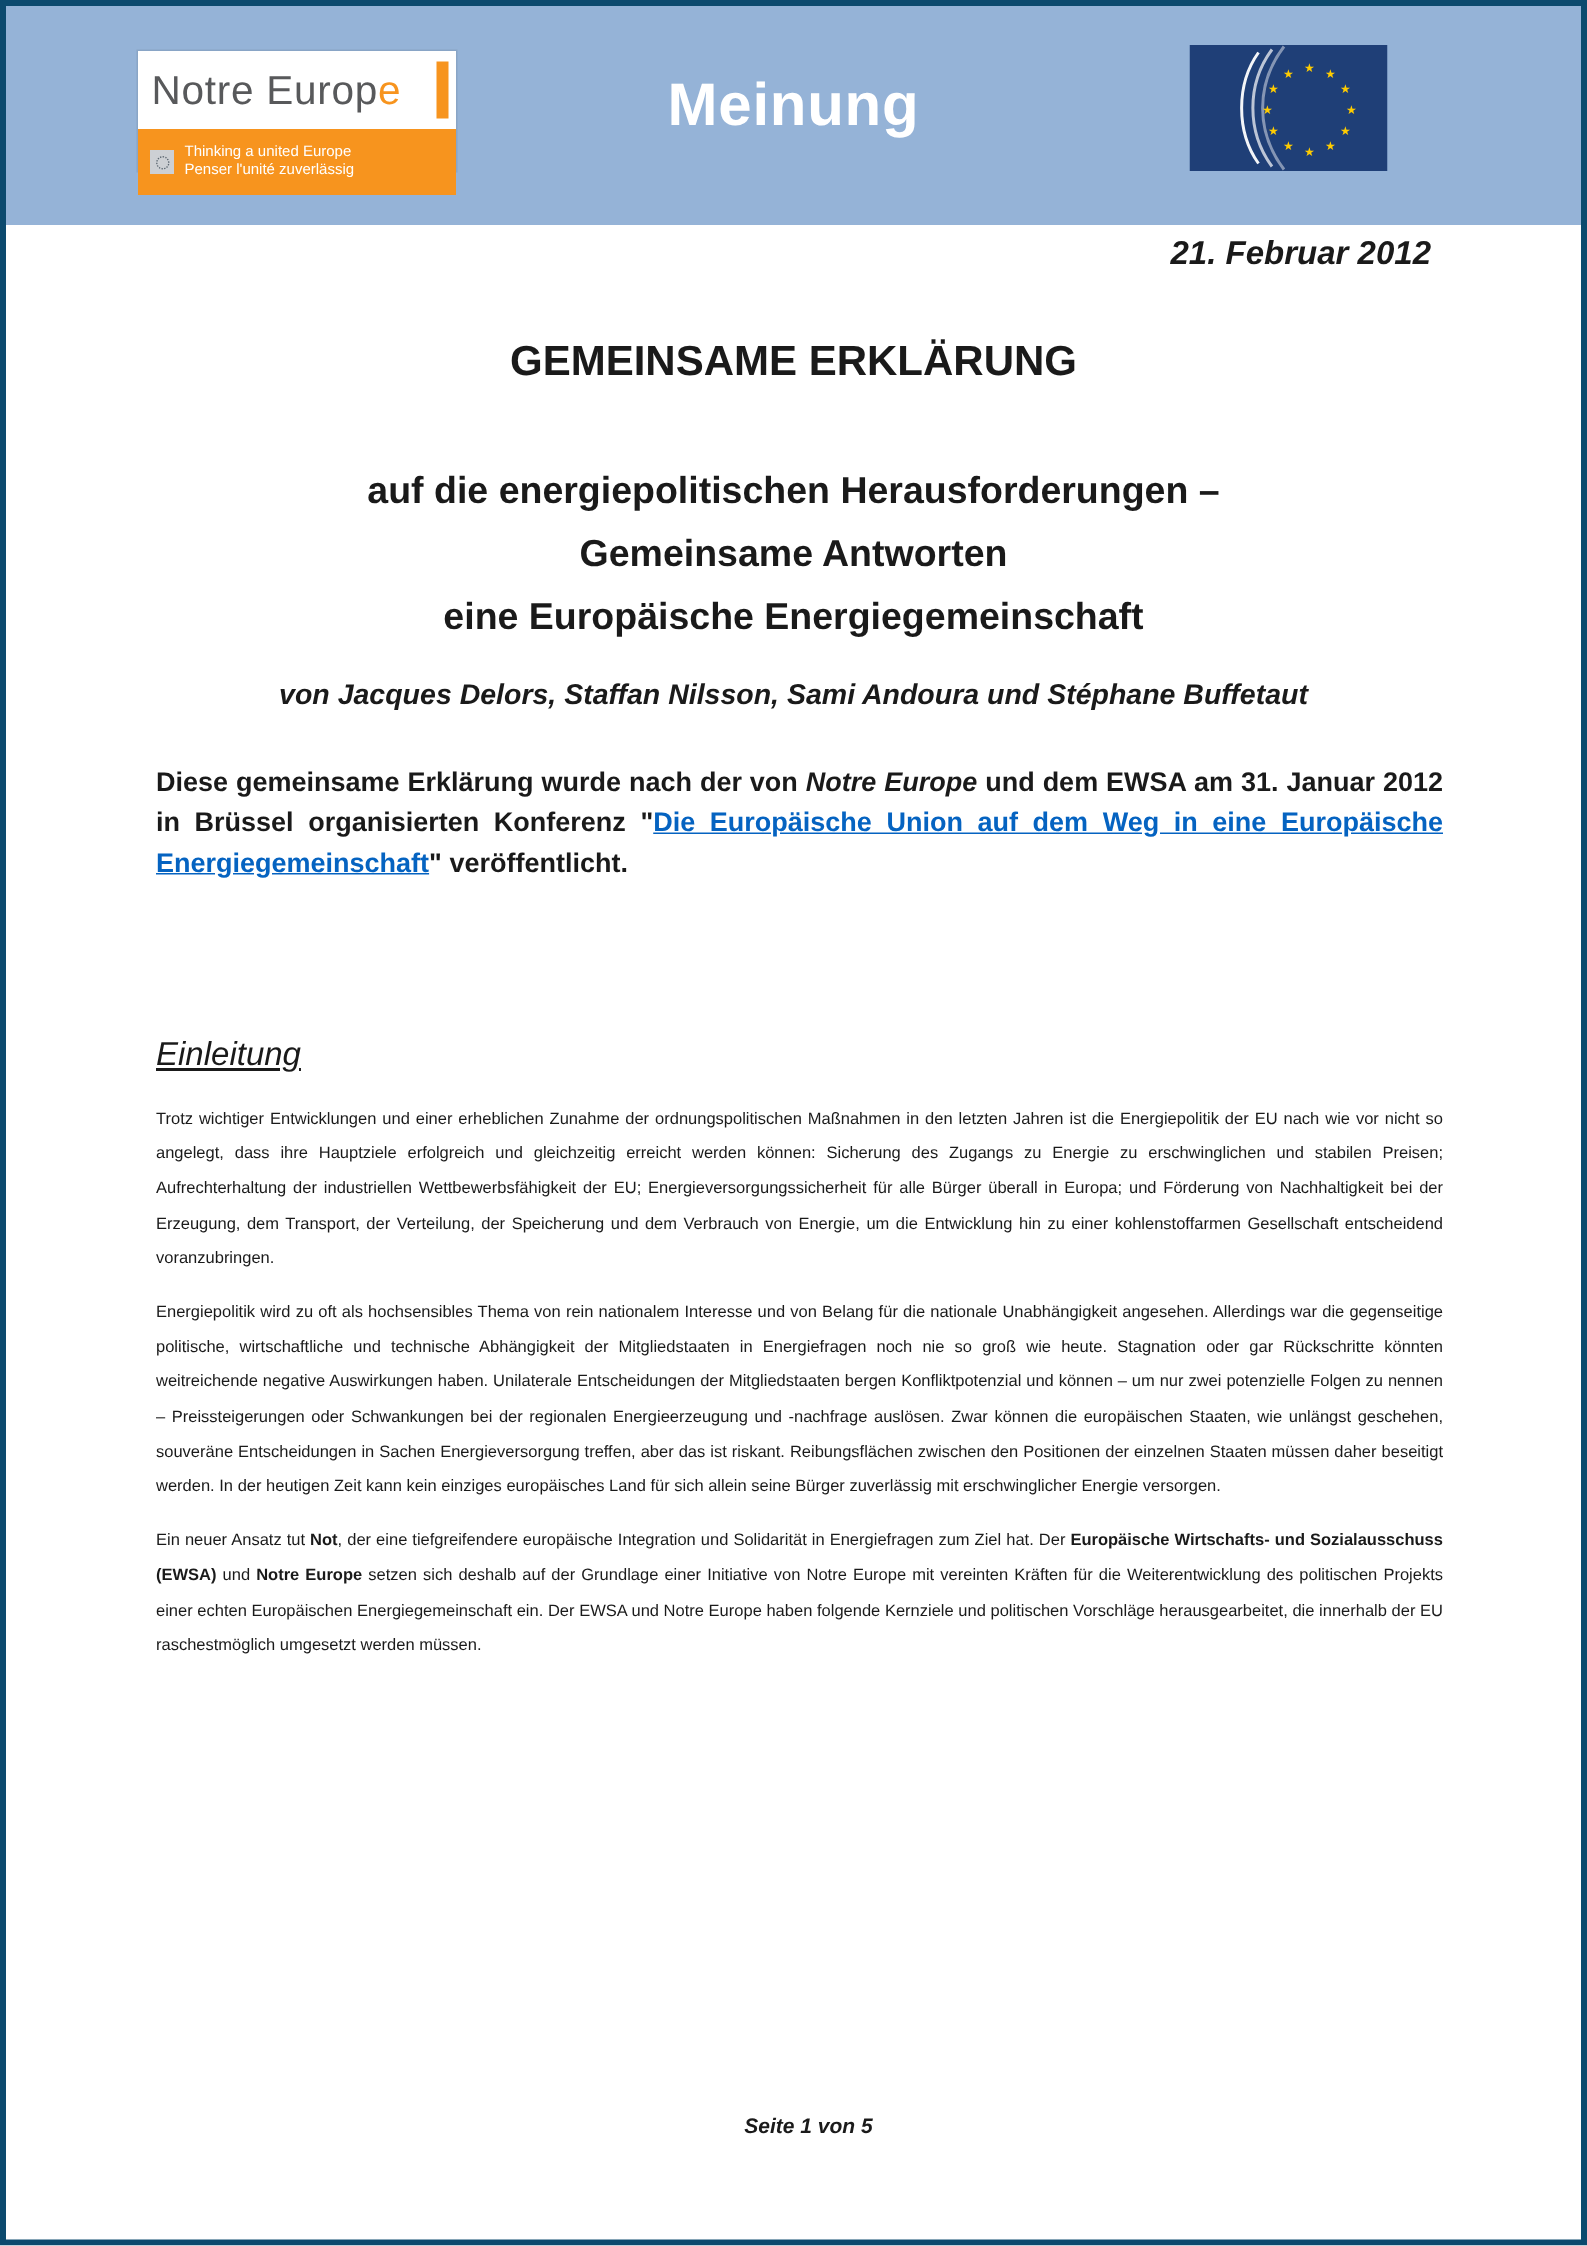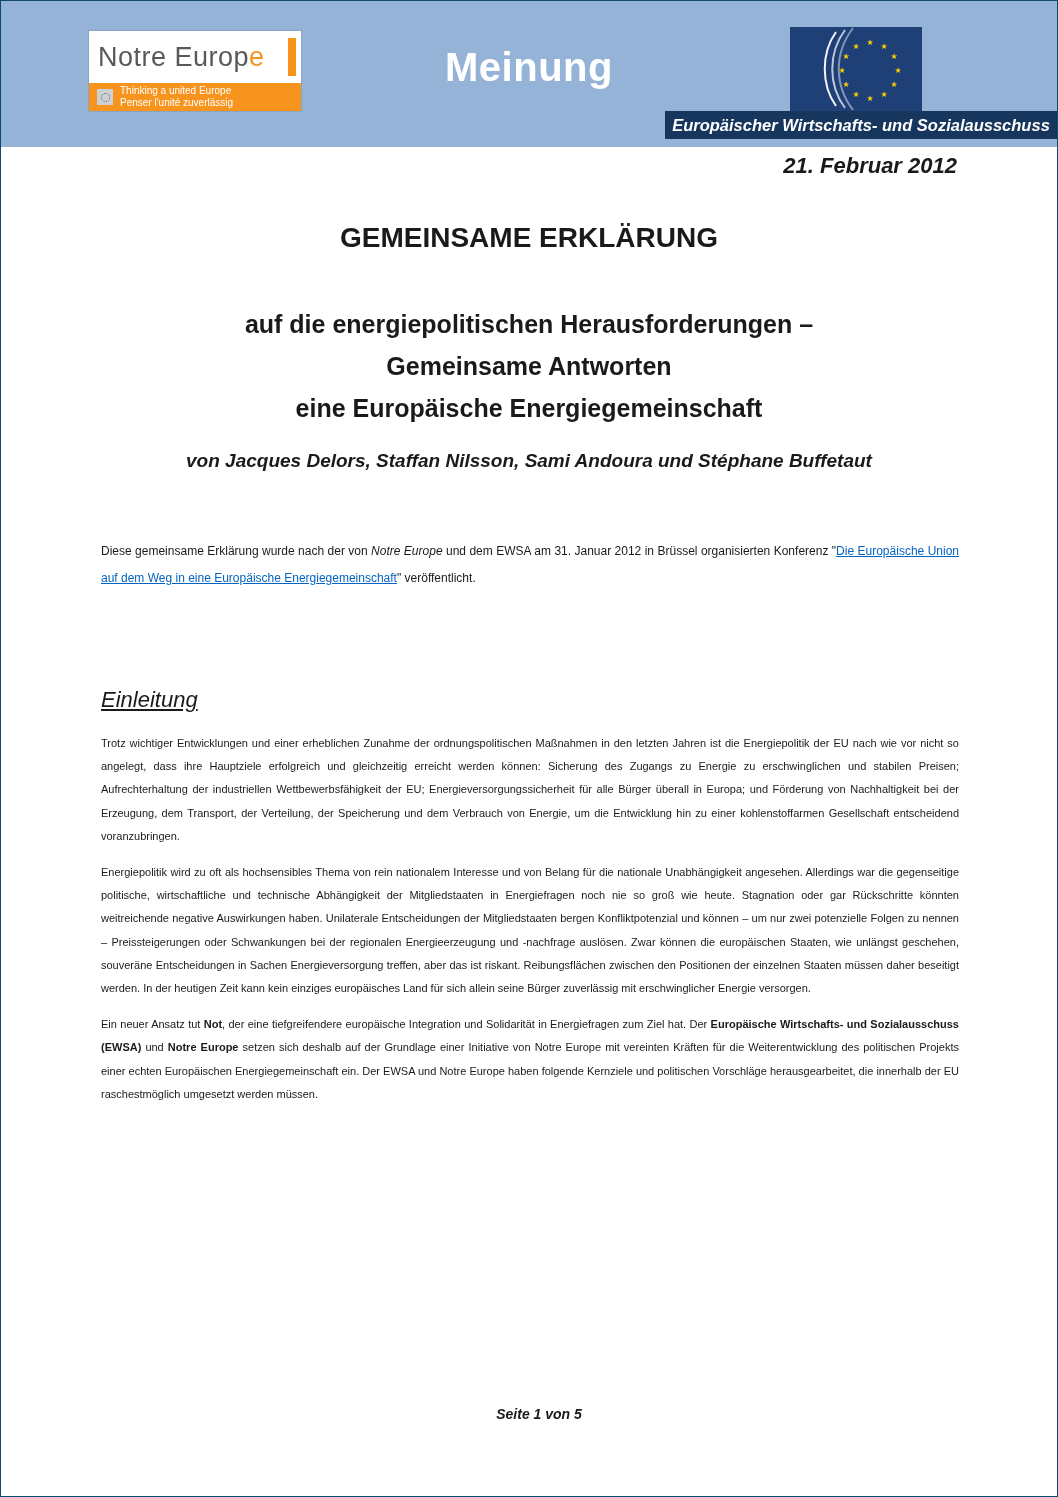--- a/index.html
+++ b/index.html
@@ -5,21 +5,21 @@
   * { box-sizing: border-box; }
   html, body { margin: 0; padding: 0; background: #ffffff; }
   .page {
     position: relative;
     width: 1058px;
     height: 1497px;
     background: #ffffff;
     font-family: "Liberation Sans", "DejaVu Sans", sans-serif;
     color: #1a1a1a;
     overflow: hidden;
-    border: 1px solid #0c4a6e;
+    border: 4px solid #0c4a6e;
   }
 
   
   .band {
     position: absolute; top: 0; left: 0; right: 0;
     height: 146px;
     background: #95B3D7;
   }
 
   
@@ -27,21 +27,21 @@
     position: absolute; left: 88px; top: 30px;
     width: 212px; height: 80px;
     background: #ffffff;
     box-shadow: 0 0 0 1px rgba(0,0,0,0.08);
   }
   .ne-top { position: relative; height: 52px; display: flex; align-items: center; padding-left: 9px; }
   .ne-name { font-size: 27px; color: #58595B; letter-spacing: 0.5px; white-space: nowrap; }
   .ne-accent { color: #F7941E; }
   .ne-bar { position: absolute; right: 5px; top: 7px; width: 8px; height: 38px; background: #F7941E; }
   .ne-strip {
-    height: 28px; background: #F7941E;
+    height: 44px; background: #F7941E;
     display: flex; align-items: center; gap: 7px; padding: 0 8px;
   }
   .ne-emblem { width: 16px; height: 16px; background: #cdd0d4; display: inline-flex; align-items: center; justify-content: center; flex: 0 0 auto; }
   .ne-emblem-circle { width: 9px; height: 9px; border: 1.5px dotted #5b6670; border-radius: 50%; }
   .ne-taglines { display: flex; flex-direction: column; justify-content: center; }
   .ne-taglines span { font-size: 10px; line-height: 12px; color: #ffffff; white-space: nowrap; }
 
   
   .meinung {
     position: absolute; top: 44px; left: 0; width: 100%;
@@ -73,22 +73,22 @@
   }
   .doc-title {
     position: absolute; top: 302px; left: 0; width: 100%;
     text-align: center; font-size: 25px; font-weight: bold; line-height: 42px;
   }
   .authors {
     position: absolute; top: 449px; left: 0; width: 100%;
     text-align: center; font-size: 19px; font-weight: bold; font-style: italic;
   }
   .intro {
-    position: absolute; top: 537px; left: 100px; width: 858px;
-    font-size: 12px; font-weight: normal; line-height: 27px;
+    position: absolute; top: 504px; left: 100px; width: 858px;
+    font-size: 18px; font-weight: bold; line-height: 27px;
     text-align: justify;
   }
   .intro .ital { font-style: italic; }
   .intro a.doc-link { color: #0563C1; text-decoration: underline; cursor: pointer; }
   .section-heading {
     position: absolute; top: 686px; left: 100px;
     font-size: 22px; font-weight: normal; font-style: italic; text-decoration: underline;
   }
   .body-text {
     position: absolute; top: 731px; left: 100px; width: 858px;
@@ -144,23 +144,20 @@
           <text x="80" y="74">★</text>
           <text x="66" y="70">★</text>
           <text x="56" y="60">★</text>
           <text x="52" y="46">★</text>
           <text x="56" y="32">★</text>
           <text x="66" y="22">★</text>
         </g>
       </svg>
     </div>
 
-    <div class="org-banner">
-      <span>Europäischer Wirtschafts- und Sozialausschuss</span>
-    </div>
   </header>
 
   <div class="date-line">21. Februar 2012</div>
 
   <div class="main-heading">GEMEINSAME ERKLÄRUNG</div>
 
   <div class="doc-title">
     <div>auf die energiepolitischen Herausforderungen –</div>
     <div>Gemeinsame Antworten</div>
     <div>eine Europäische Energiegemeinschaft</div>

